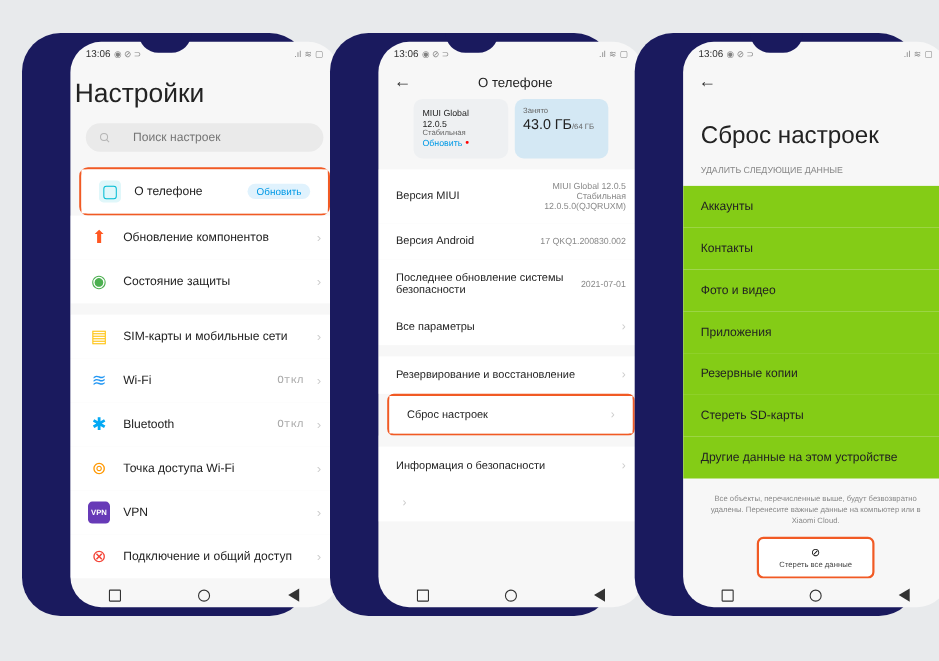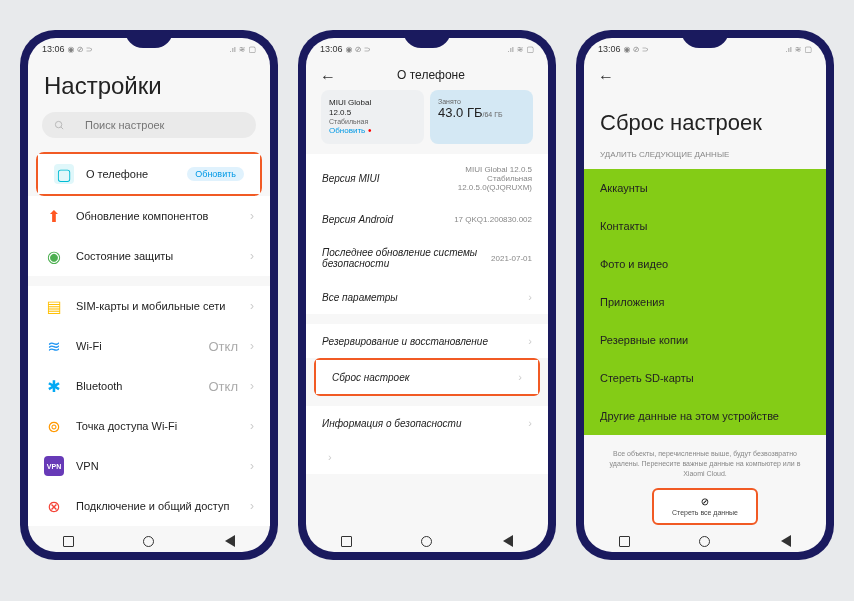--- a/index.html
+++ b/index.html
@@ -1,62 +1,62 @@
 <!DOCTYPE html>
 <html><head>
 <meta charset="utf-8">
 <style>
 * { margin: 0; padding: 0; box-sizing: border-box; }
 body { background: #e8eaec; font-family: -apple-system, BlinkMacSystemFont, 'Segoe UI', sans-serif; display: flex; gap: 20px; justify-content: center; padding: 30px 20px; }
 .phone { width: 260px; height: 530px; background: #1a1a5e; border-radius: 35px; padding: 8px; position: relative; }
-.screen { width: 100%; height: 100%; background: #f7f7f7; border-radius: 28px; overflow: hidden; position: relative; display: flex; flex-direction: column; }
+.screen { width: 100%; height: 100%; background: #f7f7f7; border-radius: 28px; overflow: hidden; position: relative; display: flex; flex-direction: column; margin-left: 36px; }
 .notch { position: absolute; top: 0; left: 50%; transform: translateX(-50%); width: 48px; height: 18px; background: #1a1a5e; border-radius: 0 0 20px 20px; z-index: 10; }
 .status-bar { display: flex; justify-content: space-between; align-items: center; padding: 6px 14px 2px; font-size: 9px; font-weight: 500; color: #333; }
 .status-left { display: flex; gap: 3px; align-items: center; }
 .status-right { display: flex; gap: 3px; align-items: center; }
 .status-icon { font-size: 8px; opacity: 0.6; }
 .content { flex: 1; overflow: hidden; display: flex; flex-direction: column; }
 .nav-bar { display: flex; justify-content: space-around; align-items: center; padding: 8px 0 4px; }
 .nav-btn { width: 20px; height: 14px; display: flex; align-items: center; justify-content: center; }
 .nav-square { width: 11px; height: 11px; border: 1.5px solid #333; border-radius: 1px; }
 .nav-circle { width: 11px; height: 11px; border: 1.5px solid #333; border-radius: 50%; }
 .nav-tri { width: 0; height: 0; border-top: 6px solid transparent; border-bottom: 6px solid transparent; border-right: 10px solid #333; }
 
 
-.p1-title { font-size: 24px; font-weight: 400; padding: 16px 16px 12px; color: #222; }
+.p1-title { font-size: 24px; font-weight: 400; padding: 16px 4px 12px; color: #222; }
 .search-box { margin: 0 14px 14px; background: #eaeaea; border-radius: 16px; padding: 7px 12px; display: flex; align-items: center; gap: 20px; }
 .search-box input { border: none; background: transparent; font-size: 11px; flex: 1; outline: none; color: #666; }
 .search-icon { width: 11px; height: 11px; opacity: 0.4; }
 .settings-list { flex: 1; }
 .setting-item { display: flex; align-items: center; padding: 10px 16px; gap: 12px; background: #fff; }
 .setting-item + .setting-item { border-top: none; }
 .setting-icon { width: 20px; height: 20px; display: flex; align-items: center; justify-content: center; border-radius: 4px; flex-shrink: 0; }
 .setting-label { flex: 1; font-size: 11px; color: #222; }
 .setting-badge { font-size: 9px; color: #0099e5; background: #e0f2fd; padding: 2px 8px; border-radius: 10px; }
-.setting-trail { font-size: 13px; color: #aaa; }
+.setting-trail { font-size: 10px; color: #aaa; font-family: Liberation Mono, monospace; }
 .setting-chevron { font-size: 12px; color: #ccc; }
 .highlight-box { border: 2px solid #f15a24; border-radius: 8px; margin: 0 8px; }
 .group-gap { height: 10px; background: #f7f7f7; }
 
 
 .p2-header { display: flex; align-items: center; padding: 10px 14px 6px; gap: 8px; }
 .back-btn { font-size: 16px; color: #333; width: 18px; }
 .p2-title { flex: 1; text-align: center; font-size: 12px; font-weight: 500; color: #222; margin-right: 18px; }
-.info-cards { display: flex; gap: 6px; padding: 0 15px 10px; }
+.info-cards { display: flex; gap: 6px; padding: 0 32px 10px; }
 .info-card { flex: 1; background: #eef0f2; border-radius: 8px; padding: 8px; font-size: 8px; }
 .card-storage { background: #d4e8f4 !important; }
 .card-label { color: #666; font-size: 7px; }
 .card-title { font-size: 8px; color: #222; margin-bottom: 1px; }
 .card-val { font-size: 13px; font-weight: 500; color: #222; }
 .card-val-sm { font-size: 7px; color: #666; }
 .card-update { color: #0099e5; font-size: 8px; }
 .card-dot { color: #f00; font-size: 10px; vertical-align: middle; }
 .detail-list { flex: 1; }
 .detail-item { display: flex; justify-content: space-between; align-items: center; padding: 11px 16px; background: #fff; }
-.detail-label { font-size: 10px; color: #222; flex: 1; font-style: italic; }
+.detail-label { font-size: 10px; color: #222; flex: 1; }
 .detail-value { font-size: 8px; color: #888; text-align: right; max-width: 100px; }
 .detail-chevron { font-size: 11px; color: #ccc; margin-left: 6px; }
 .highlight-box2 { border: 2px solid #f15a24; border-radius: 6px; margin: 0 8px; }
 
 
 .p3-title { font-size: 22px; font-weight: 400; padding: 20px 16px 14px; color: #222; }
 .p3-subtitle { font-size: 8px; color: #888; padding: 0 16px 10px; text-transform: uppercase; }
 .reset-item { padding: 13px 16px; font-size: 11px; color: #222; background: #84cc16; }
 .reset-note { padding: 14px 20px 10px; font-size: 7px; color: #888; line-height: 1.4; text-align: center; }
 .erase-btn-wrap { display: flex; justify-content: center; padding: 0 0 10px; }

